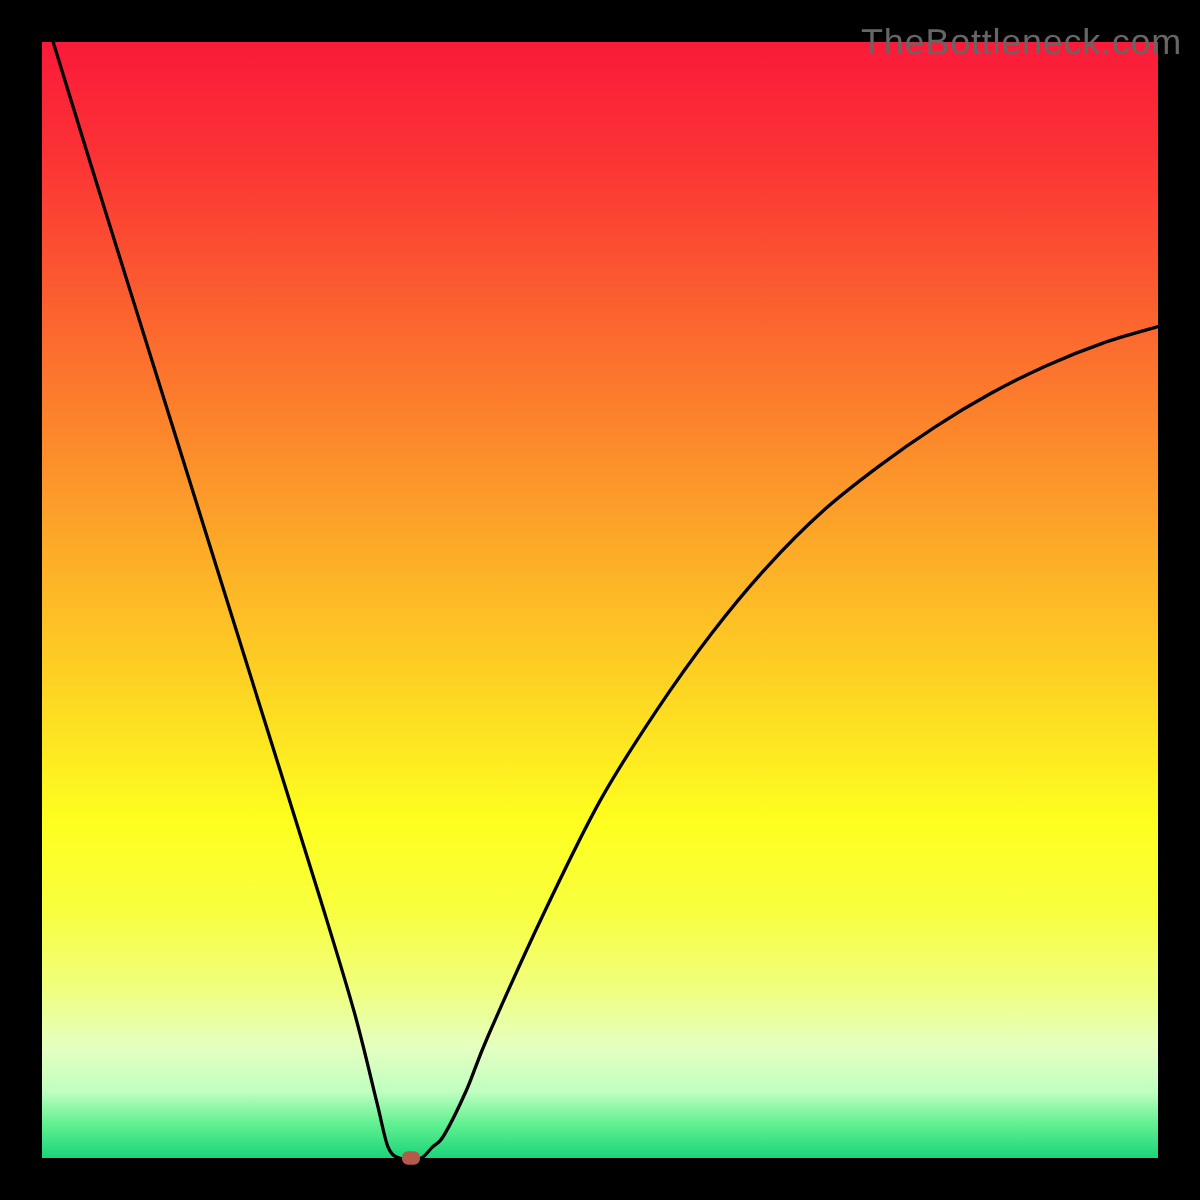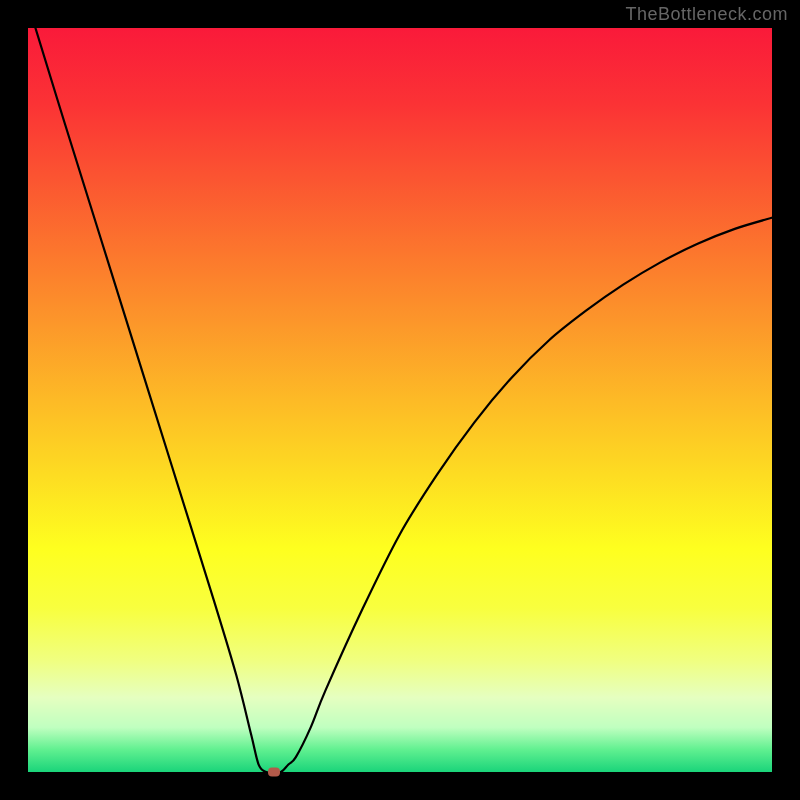--- a/index.html
+++ b/index.html
@@ -5,24 +5,24 @@
   * { margin: 0; padding: 0; box-sizing: border-box; }
   body {
     width: 800px;
     height: 800px;
     background: #000;
     position: relative;
     font-family: Arial, sans-serif;
   }
   .watermark {
     position: absolute;
-    top: 4px;
+    top: 15px;
     right: 12px;
     color: #666;
-    font-size: 18px;
+    font-size: 24px;
     letter-spacing: 0.5px;
     z-index: 10;
   }
   .plot-area {
     position: absolute;
     left: 28px;
     top: 28px;
     width: 744px;
     height: 744px;
   }

